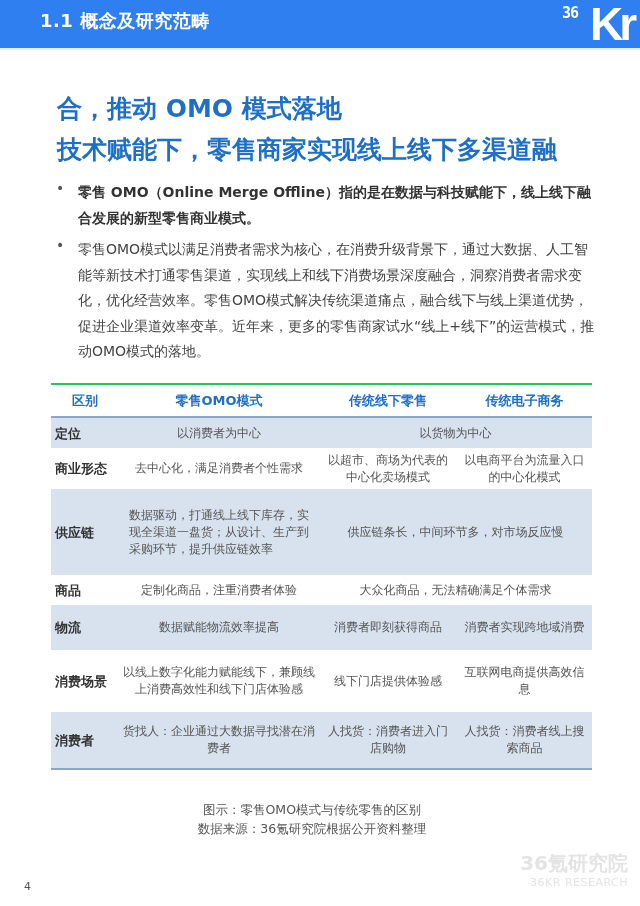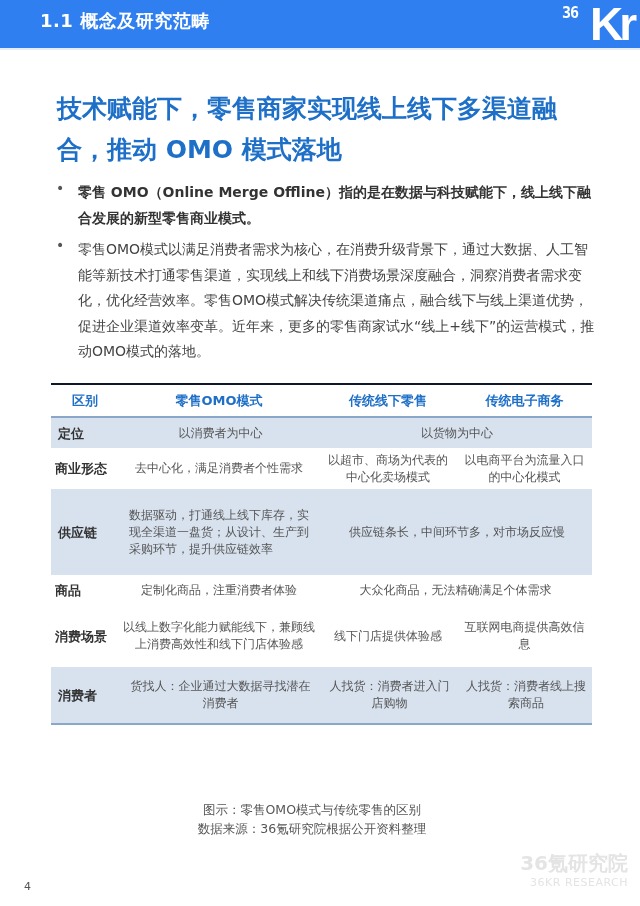--- a/index.html
+++ b/index.html
@@ -42,31 +42,31 @@
     }
     .bullet-text { font-size: 14px; line-height: 25.5px; color: #444; }
     .bullet-text.bold { font-weight: bold; color: #333; }
 
     .table-wrap {
       position: absolute; left: 51px; top: 383px; width: 541px;
     }
     table { width: 100%; border-collapse: collapse; table-layout: fixed; }
     th {
       height: 33px; color: #1e6fc7; font-size: 13px; font-weight: bold;
-      border-top: 2px solid #0f172a; border-bottom: 2px solid #8aa6c8;
+      border-top: 2px solid #22c55e; border-bottom: 2px solid #8aa6c8;
       background: #fff; text-align: center;
     }
     td {
       font-size: 12px; color: #555; text-align: center; line-height: 17px;
       padding: 0 4px;
     }
     td.label {
       text-align: left; font-weight: bold; color: #333; font-size: 13px; padding-left: 4px;
     }
-    tr.shade td { background: #d8e2ef; padding-left: 7px; }
+    tr.shade td { background: #d8e2ef; }
     tr.last td { border-bottom: 2px solid #8aa6c8; }
     col.c1 { width: 68px; }
     col.c2 { width: 200px; }
     col.c3 { width: 138px; }
     col.c4 { width: 135px; }
 
     .caption {
       position: absolute; left: 0; top: 800px; width: 624px; text-align: center;
       font-size: 12.5px; color: #555; line-height: 19px;
     }
@@ -85,22 +85,22 @@
 
 <div class="header-bar">
   <div class="header-title">1.1 概念及研究范畴</div>
   <div class="logo">
     <span class="logo-36">36</span>
     <span class="logo-kr">Kr</span>
   </div>
 </div>
 
 <div class="headline">
+  <div>合，推动 OMO 模式落地</div>
   <div>技术赋能下，零售商家实现线上线下多渠道融</div>
-  <div>合，推动 OMO 模式落地</div>
 </div>
 
 <div class="bullets">
   <div class="bullet">
     <span class="bullet-dot">•</span>
     <div class="bullet-text bold">零售 OMO（Online Merge Offline）指的是在数据与科技赋能下，线上线下融合发展的新型零售商业模式。</div>
   </div>
   <div class="bullet">
     <span class="bullet-dot">•</span>
     <div class="bullet-text">零售OMO模式以满足消费者需求为核心，在消费升级背景下，通过大数据、人工智能等新技术打通零售渠道，实现线上和线下消费场景深度融合，洞察消费者需求变化，优化经营效率。零售OMO模式解决传统渠道痛点，融合线下与线上渠道优势，促进企业渠道效率变革。近年来，更多的零售商家试水“线上+线下”的运营模式，推动OMO模式的落地。</div>
@@ -138,20 +138,26 @@
       <tr class="shade" style="height:86px">
         <td class="label">供应链</td>
         <td style="text-align:left;padding-left:10px">数据驱动，打通线上线下库存，实现全渠道一盘货；从设计、生产到采购环节，提升供应链效率</td>
         <td colspan="2">供应链条长，中间环节多，对市场反应慢</td>
       </tr>
       <tr style="height:30px">
         <td class="label">商品</td>
         <td>定制化商品，注重消费者体验</td>
         <td colspan="2">大众化商品，无法精确满足个体需求</td>
       </tr>
+      <tr class="shade" style="height:45px">
+        <td class="label">物流</td>
+        <td>数据赋能物流效率提高</td>
+        <td>消费者即刻获得商品</td>
+        <td>消费者实现跨地域消费</td>
+      </tr>
       <tr style="height:62px">
         <td class="label">消费场景</td>
         <td>以线上数字化能力赋能线下，兼顾线上消费高效性和线下门店体验感</td>
         <td>线下门店提供体验感</td>
         <td>互联网电商提供高效信息</td>
       </tr>
       <tr class="shade last" style="height:57px">
         <td class="label">消费者</td>
         <td>货找人：企业通过大数据寻找潜在消费者</td>
         <td>人找货：消费者进入门店购物</td>

